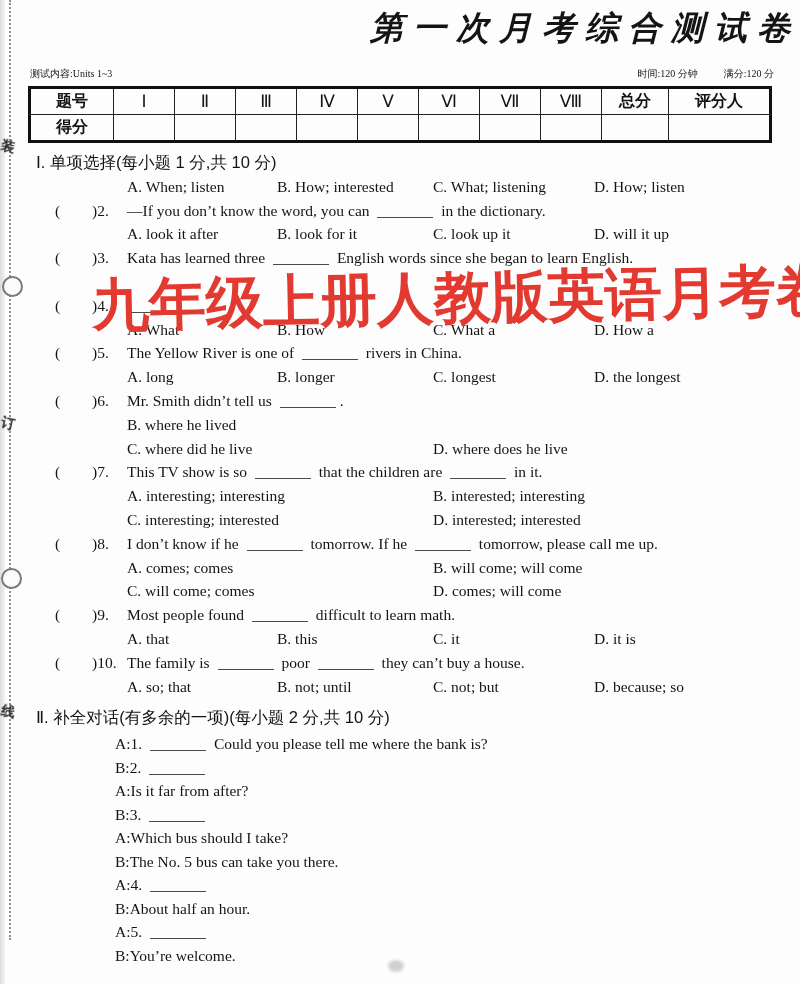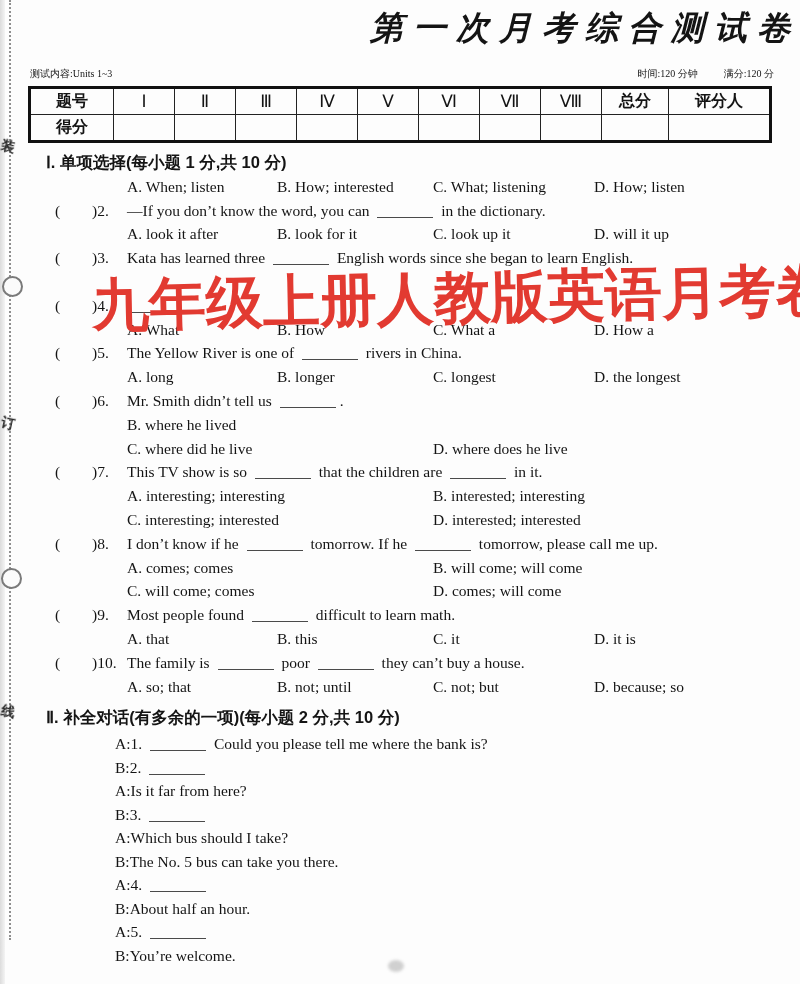--- a/index.html
+++ b/index.html
@@ -28,22 +28,22 @@
     margin:16px 26px 0 30px;font-size:10px;white-space:nowrap;}
   .meta .gap{display:inline-block;width:26px;}
 
   .score-table{margin:5px 0 0 28px;border-collapse:collapse;table-layout:fixed;
     width:744px;border:3px solid #111;}
   .score-table td{border:1.3px solid #222;height:25px;text-align:center;
     font-size:17px;padding:0;}
   .score-table td.cjk{font-family:"Liberation Sans",sans-serif;
     font-weight:bold;font-size:16px;}
 
-  .sec-heading{margin-left:46px;height:23.8px;line-height:23.8px;
-    font-size:16.5px;font-weight:bold;white-space:nowrap;
+  .sec-heading{margin-left:36px;height:23.8px;line-height:23.8px;
+    font-size:16.5px;font-weight:normal;white-space:nowrap;
     font-family:"Liberation Sans",sans-serif;margin-top:8px;}
   .q-row{margin-left:55px;height:23.8px;line-height:23.8px;
     font-size:15.5px;white-space:nowrap;}
   .paren{display:inline-block;width:37px;}
   .qnum{display:inline-block;min-width:35px;}
   .opt-row{margin-left:127px;height:23.8px;line-height:23.8px;
     font-size:15.5px;display:grid;white-space:nowrap;}
   .cols4{grid-template-columns:150px 156px 161px 1fr;}
   .cols2{grid-template-columns:306px 1fr;}
   .dlg-line{margin-left:115px;height:23.5px;line-height:23.5px;
@@ -186,21 +186,21 @@
       <span>B. not; until</span>
       <span>C. not; but</span>
       <span>D. because; so</span>
     </div>
   </div>
 
 <div class="sec-heading">Ⅱ. 补全对话(有多余的一项)(每小题 2 分,共 10 分)</div>
 <div id="dlg-list">
     <div class="dlg-line">A:1. <span class="blank"></span> Could you please tell me where the bank is?</div>
     <div class="dlg-line">B:2. <span class="blank"></span></div>
-    <div class="dlg-line">A:Is it far from here?</div>
+    <div class="dlg-line">A:Is it far from after?</div>
     <div class="dlg-line">B:3. <span class="blank"></span></div>
     <div class="dlg-line">A:Which bus should I take?</div>
     <div class="dlg-line">B:The No. 5 bus can take you there.</div>
     <div class="dlg-line">A:4. <span class="blank"></span></div>
     <div class="dlg-line">B:About half an hour.</div>
     <div class="dlg-line">A:5. <span class="blank"></span></div>
     <div class="dlg-line">B:You’re welcome.</div>
   </div>
 
 <div class="watermark" style="color: rgb(226, 58, 49);">九年级上册人教版英语月考卷</div>

